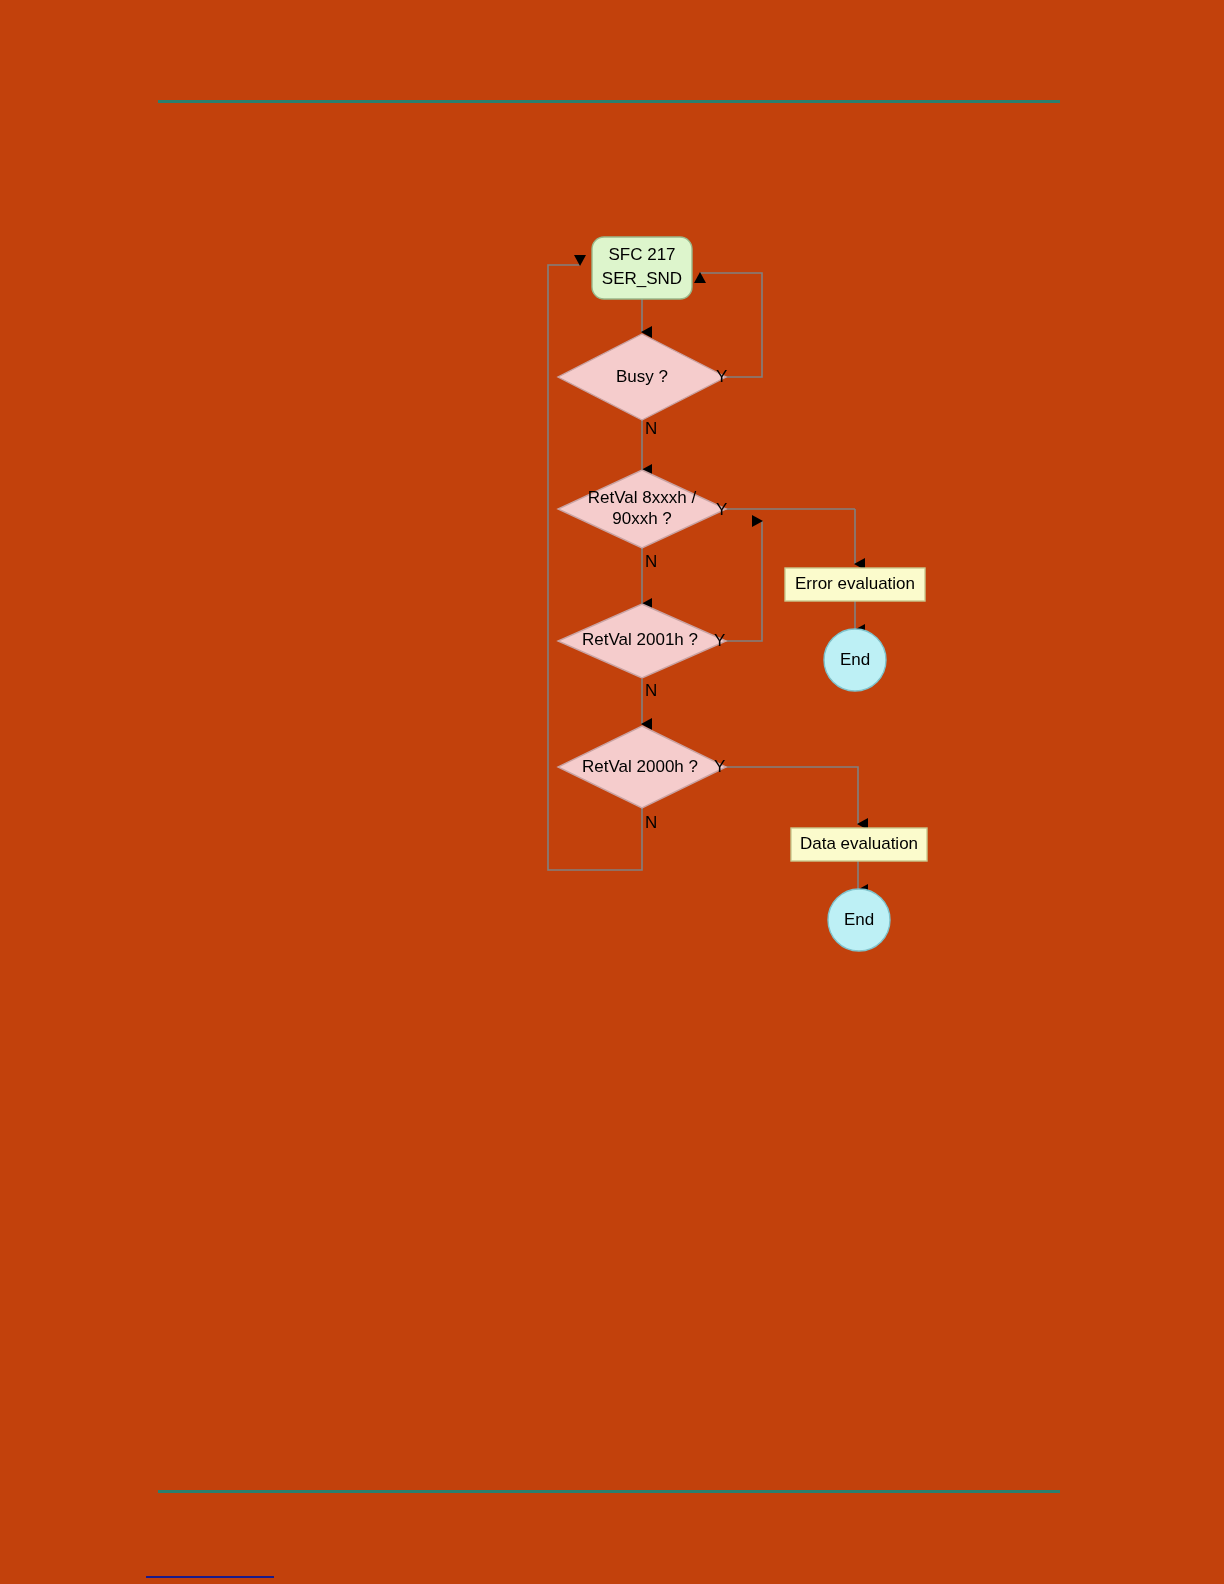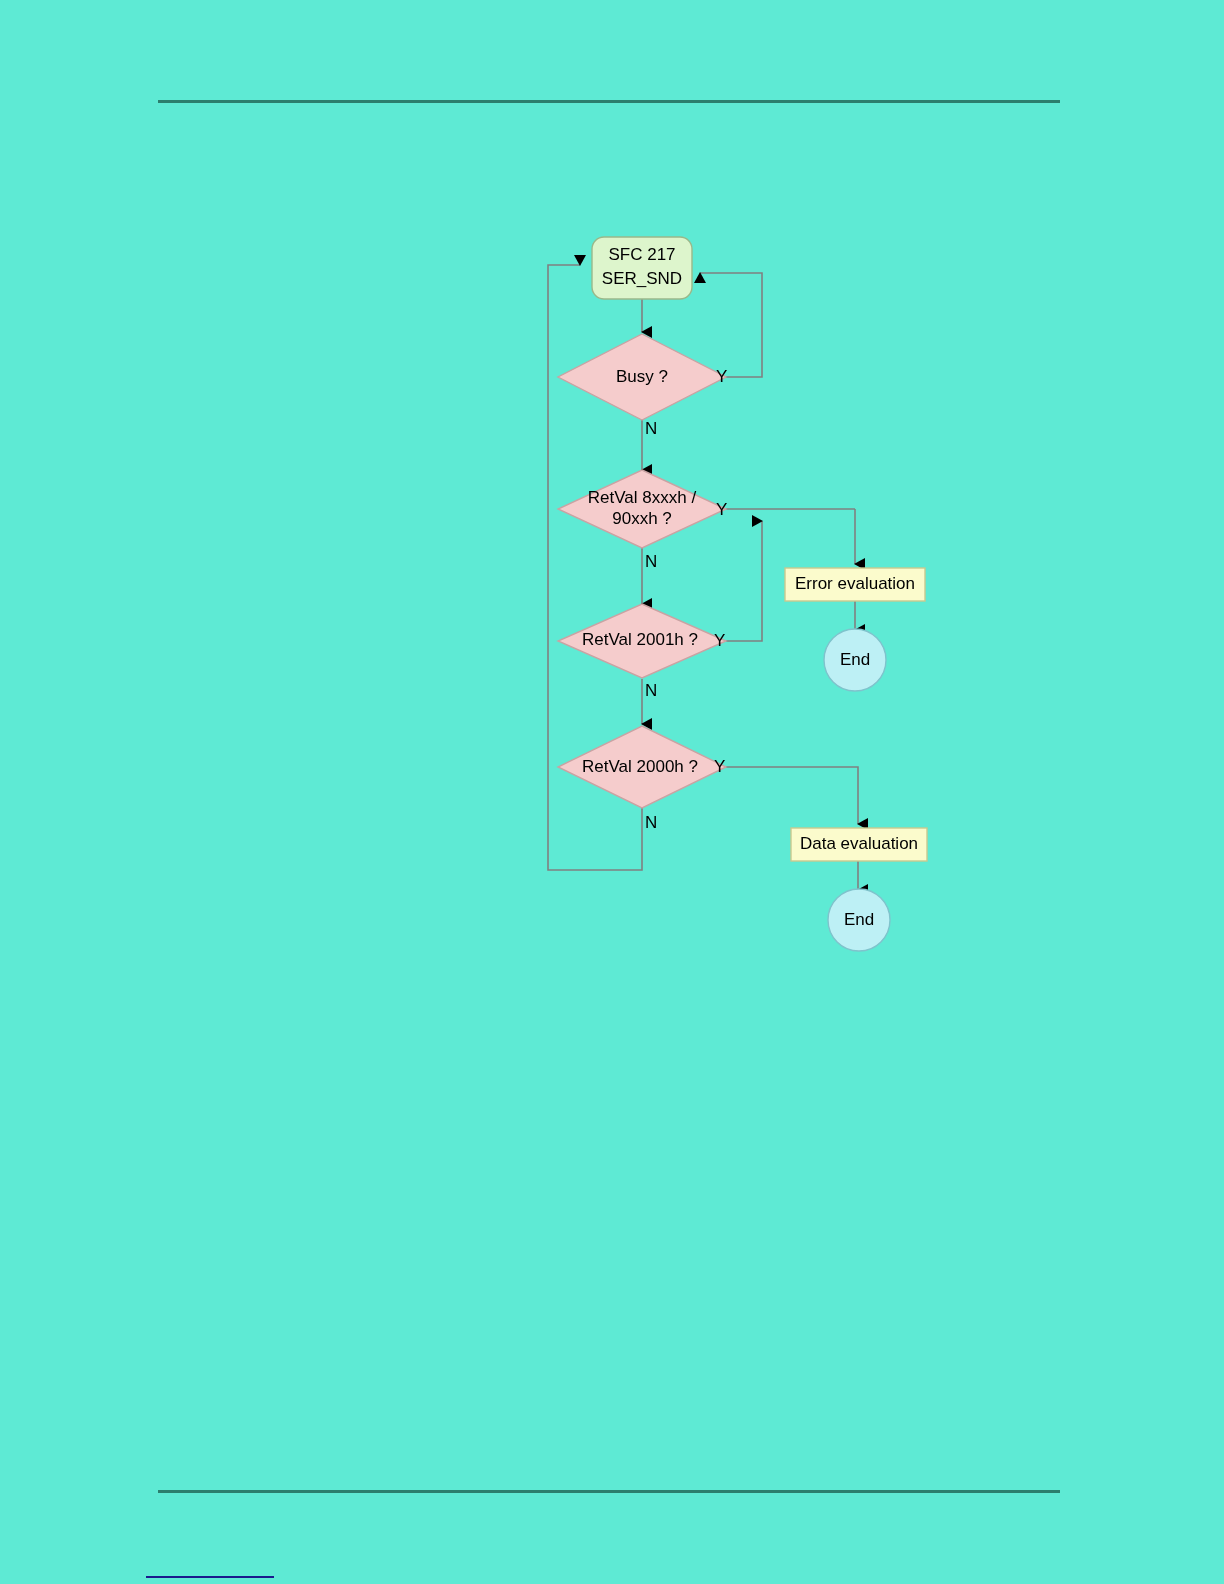--- a/index.html
+++ b/index.html
@@ -11,21 +11,21 @@
   body {
     width: 1224px;
     height: 1584px;
     position: relative;
     font-family: "Liberation Sans", sans-serif;
     overflow: hidden;
   }
   .page {
     position: absolute;
     inset: 0;
-    background: #5eead4;
+    background: #c2410c;
   }
   .rule {
     position: absolute;
     background: #2b7f6e;
   }
   .rule-header {
     left: 158px;
     top: 100px;
     width: 902px;
     height: 3px;

